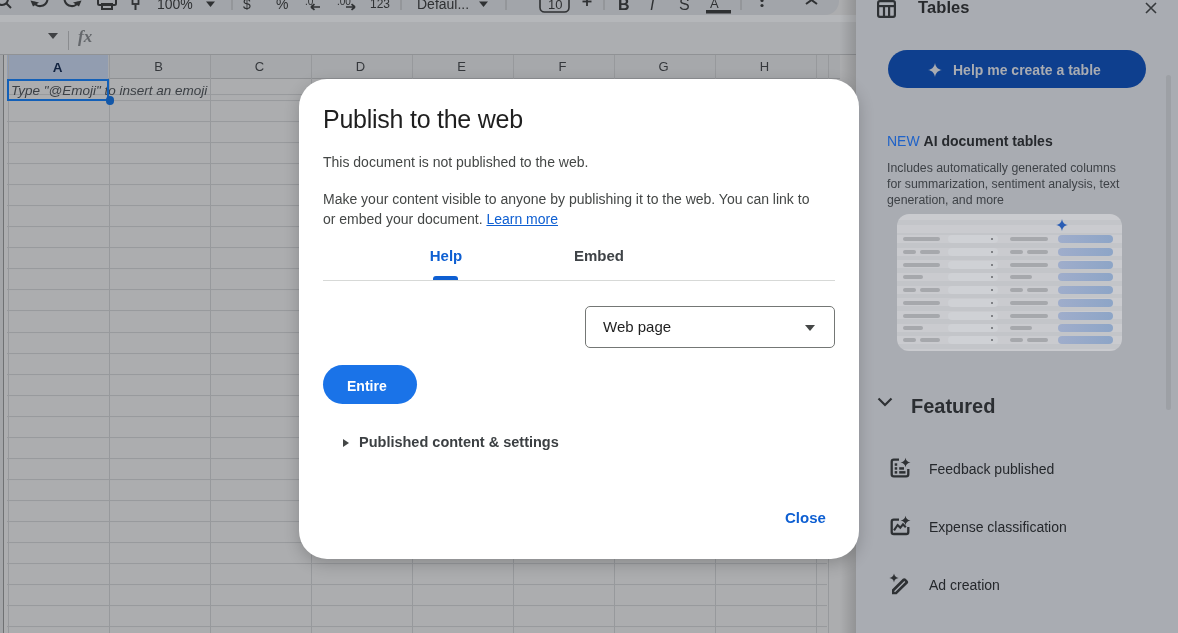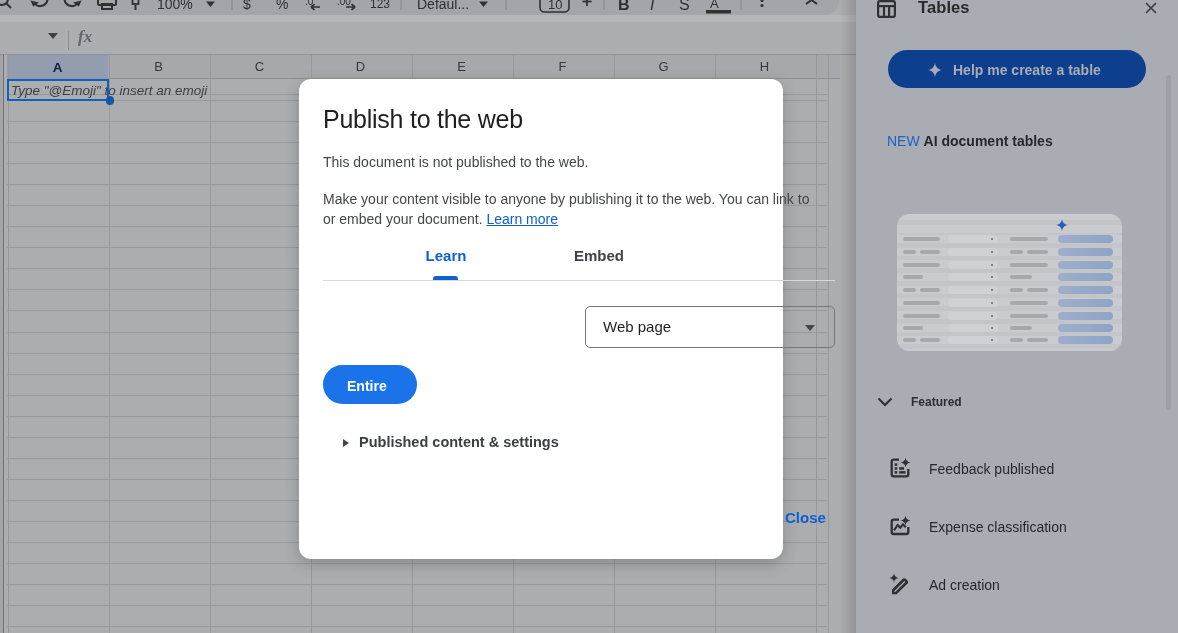--- a/index.html
+++ b/index.html
@@ -37,26 +37,26 @@
   #sb-title { left:62px; top:-2px; font-size:16.5px; font-weight:bold; color:#27292c; letter-spacing:0.1px; }
   #sb-pill { left:32px; top:50px; width:258px; height:38px; border-radius:19px; background:#0e3f8e; }
   #sb-pill-lbl { left:97px; top:62px; font-size:14px; font-weight:bold; color:#a9acb2; }
   #sb-new-line { left:31px; top:133px; font-size:14px; }
   #sb-desc { left:31px; top:160px; font-size:12.3px; line-height:16px; color:#3e4247; white-space:nowrap; }
   #sb-card { left:41px; top:214px; width:225px; height:137px; border-radius:12px; background:#c3c5c9; overflow:hidden; background-image:repeating-linear-gradient(to bottom, rgba(255,255,255,0.11) 0 8px, rgba(255,255,255,0) 8px 12.65px); background-position:0 21px; }
   .cb { position:absolute; height:4px; border-radius:2px; background:#a6a8ac; }
   .cc { position:absolute; height:8px; border-radius:4px; background:#cfd1d5; }
   .cdot { position:absolute; width:2px; height:2px; border-radius:1px; background:#64666a; }
   .cblue { position:absolute; height:8px; border-radius:4px; background:linear-gradient(90deg,#9fadcb,#8da5c7); }
-  #sb-feat { left:55px; top:394.5px; font-size:12px; font-weight:bold; color:#2b2e32; }
+  #sb-feat { left:55px; top:394.5px; font-size:20px; font-weight:bold; color:#2b2e32; }
   .sb-item { position:absolute; left:73px; font-size:14px; color:#25282c; }
   #sb-scroll { left:310px; top:75px; width:5px; height:335px; border-radius:2.5px; background:#9da0a5; }
 
   
-  #modal { left:299px; top:79px; width:484px; height:480px; background:#fff; border-radius:12px;
+  #modal { left:299px; top:79px; width:560px; height:480px; background:#fff; border-radius:28px;
            box-shadow:0 5px 16px rgba(0,0,0,0.20); }
   #m-title { left:24px; top:25.5px; font-size:25px; letter-spacing:-0.25px; color:#1f1f1f; }
   .mtxt { position:absolute; left:24px; font-size:14px; color:#444746; }
   a.lm { color:#0e5fd2; }
   #m-link { left:19px; top:168px; width:256px; text-align:center; font-size:15px; font-weight:bold; color:#0e5fd2; }
   #m-embed { left:275px; top:168px; width:256px; text-align:left; font-size:15px; font-weight:bold; color:#3f4347; }
   #m-ind { left:134px; top:197px; width:25px; height:4px; background:#0e5fd2; border-radius:3px 3px 0 0; }
   #m-div { left:24px; top:201px; width:512px; height:1px; background:#d7d9d7; }
   .dd { position:absolute; top:227px; width:250px; height:42px; border:1px solid #747775; border-radius:5px;
         font-size:15px; color:#1f1f1f; line-height:40px; padding-left:17px; }
@@ -153,20 +153,21 @@
     <div class="abs" id="sb-title">Tables</div>
     <svg class="abs" width="12" height="12" viewBox="0 0 12 12" style="left:289px;top:2px;">
       <path d="M1 1 L11 11 M11 1 L1 11" stroke="#36393c" stroke-width="1.6"></path>
     </svg>
     <div class="abs" id="sb-pill"></div>
     <svg class="abs" width="14" height="14" viewBox="0 0 14 14" style="left:72px;top:63px;">
       <path d="M7 0 C7.6 3.6 9.4 6.3 14 7 C9.4 7.7 7.6 10.4 7 14 C6.4 10.4 4.6 7.7 0 7 C4.6 6.3 6.4 3.6 7 0 Z" fill="#a9acb2"></path>
     </svg>
     <div class="abs" id="sb-pill-lbl">Help me create a table</div>
     <div class="abs" id="sb-new-line"><span style="color:#2063c8;font-weight:normal;">NEW</span> <span style="color:#26292d;font-weight:bold;">AI document tables</span></div>
+    <div class="abs" id="sb-desc">Includes automatically generated columns<br>for summarization, sentiment analysis, text<br>generation, and more</div>
     <div class="abs" id="sb-card">
       <div class="cb" style="left: 6px; top: 23px; width: 37px;"></div>
       <div class="cc" style="left: 51px; top: 21px; width: 50px;"></div>
       <div class="cdot" style="left: 94px; top: 24px;"></div>
       <div class="cb" style="left: 113px; top: 23px; width: 38px;"></div>
       <div class="cblue" style="left: 161px; top: 21px; width: 55px;"></div>
       <div class="cb" style="left: 6px; top: 35.6px; width: 13px;"></div>
       <div class="cb" style="left: 23px; top: 35.6px; width: 20px;"></div>
       <div class="cc" style="left: 51px; top: 33.6px; width: 50px;"></div>
       <div class="cdot" style="left: 94px; top: 36.6px;"></div>
@@ -242,21 +243,21 @@
       <path d="M5 0.6 C5.5 3.4 7 4.5 9.7 5 C7 5.5 5.5 6.6 5 9.4 C4.5 6.6 3 5.5 0.3 5 C3 4.5 4.5 3.4 5 0.6 Z" fill="#2e3134"></path>
     </svg>
     <div class="abs" id="sb-scroll"></div>
   </div>
   <div class="abs" id="sb-shadow"></div>
 
   <div class="abs" id="modal">
     <div class="abs" id="m-title">Publish to the web</div>
     <div class="mtxt" style="top:110px; white-space:nowrap; line-height:20px;">Make your content visible to anyone by publishing it to the web. You can link to<br>or embed your document. <a class="lm" href="#">Learn more</a></div>
     <div class="mtxt" style="top:75px;">This document is not published to the web.</div>
-    <div class="abs" id="m-link">Learn</div>
+    <div class="abs" id="m-link">Help</div>
     <div class="abs" id="m-embed">Embed</div>
     <div class="abs" id="m-ind"></div>
     <div class="abs" id="m-div"></div>
     <div class="dd" style="left:286px;">Web page<div class="ddc" style="left:219px;"></div></div>
     <div class="abs" id="m-pub"></div>
     <div class="abs" id="m-pub-lbl">Entire</div>
     <div class="abs" id="m-settri"></div>
     <div class="abs" id="m-set">Published content &amp; settings</div>
     <div class="abs" id="m-close">Close</div>
   </div>

